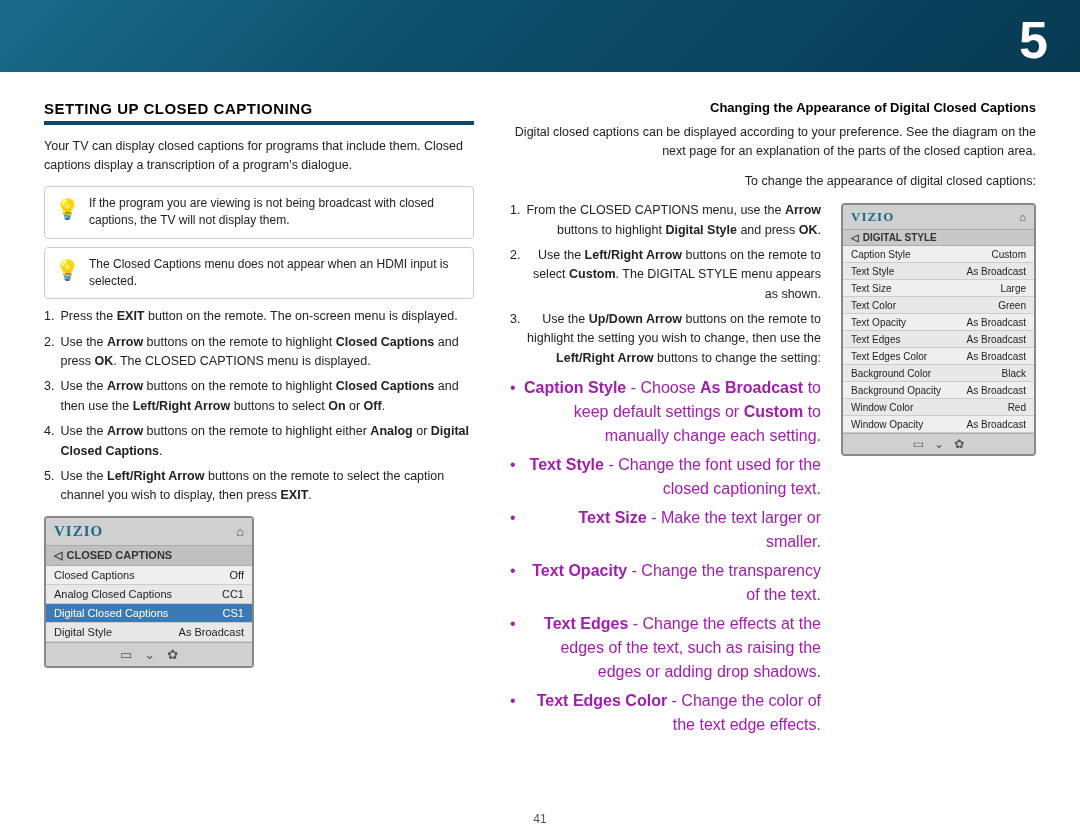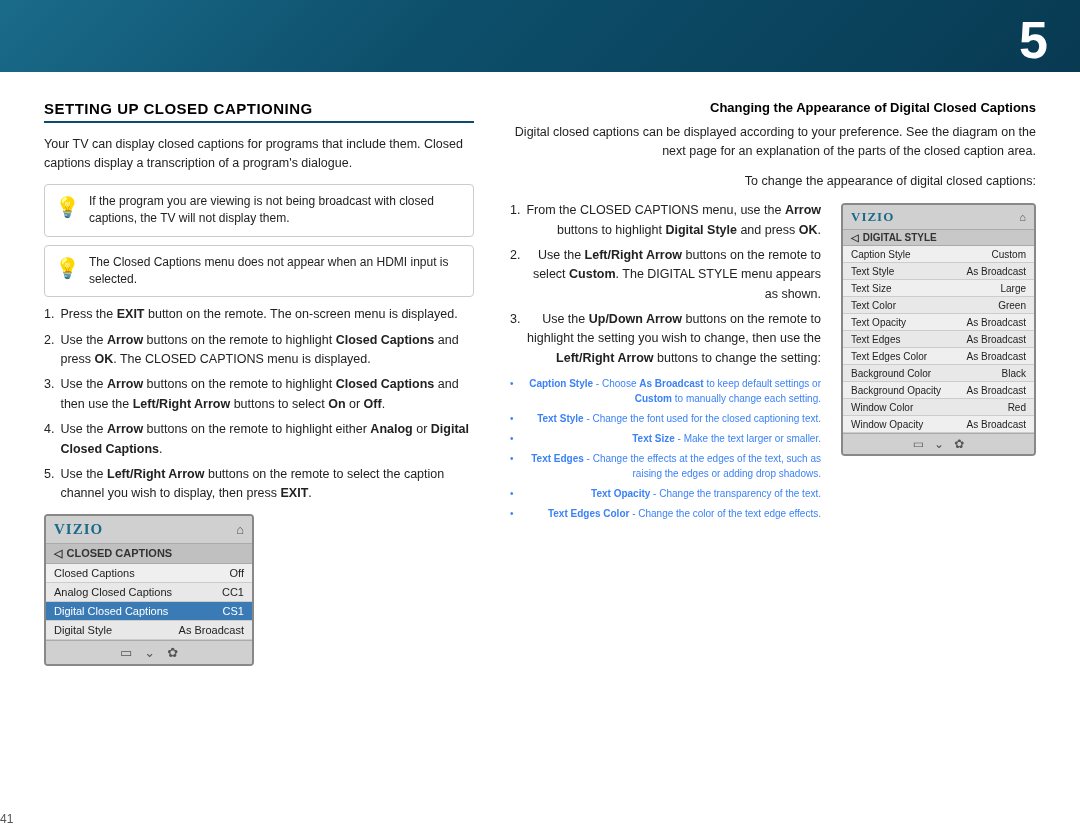--- a/index.html
+++ b/index.html
@@ -51,21 +51,21 @@
     }
 
     
     .section-title {
       font-size: 15px;
       font-weight: bold;
       text-transform: uppercase;
       letter-spacing: 0.5px;
       margin-bottom: 12px;
       color: #000;
-      border-bottom: 2px solid #0c4a6e;
+      border-bottom: 4px solid #0c4a6e;
       padding-bottom: 4px;
     }
 
     .body-text {
       font-size: 12.5px;
       line-height: 1.55;
       color: #222;
       margin-bottom: 10px;
     }
 
@@ -171,21 +171,21 @@
       display: flex;
       justify-content: center;
       gap: 12px;
       border-top: 1px solid #aaa;
       font-size: 13px;
       color: #555;
     }
 
     
     .page-footer {
-      text-align: left;
+      text-align: center;
       font-size: 12px;
       color: #555;
       position: absolute;
       bottom: 8px;
       width: 100%;
     }
 
     
     .right-heading {
       font-size: 13px;
@@ -194,23 +194,23 @@
       margin-bottom: 8px;
     }
 
     
     .bullet-list {
       list-style: none;
       padding-left: 0;
       margin-top: 6px;
     }
     .bullet-list li {
-      font-size: 10px;
+      font-size: 16px;
       line-height: 1.5;
-      color: #3b82f6;
+      color: #a21caf;
       margin-bottom: 5px;
       padding-left: 12px;
       position: relative;
     }
     .bullet-list li::before {
       content: '•';
       position: absolute;
       left: 0;
       top: 0;
     }
@@ -391,22 +391,22 @@
           <li>
             <span class="step-num">3.</span>
             <span>Use the <strong>Up/Down Arrow</strong> buttons on the remote to highlight the setting you wish to change, then use the <strong>Left/Right Arrow</strong> buttons to change the setting:</span>
           </li>
         </ol>
 
         <ul class="bullet-list">
           <li><strong>Caption Style</strong> - Choose <strong>As Broadcast</strong> to keep default settings or <strong>Custom</strong> to manually change each setting.</li>
           <li><strong>Text Style</strong>  - Change the font used for the closed captioning text.</li>
           <li><strong>Text Size</strong> - Make the text larger or smaller.</li>
+          <li><strong>Text Opacity</strong> - Change the transparency of the text.</li>
           <li><strong>Text Edges</strong> - Change the effects at the edges of the text, such as raising the edges or adding drop shadows.</li>
-          <li><strong>Text Opacity</strong> - Change the transparency of the text.</li>
           <li><strong>Text Edges Color</strong> - Change the color of the text edge effects.</li>
         </ul>
       </div>
 
       <div class="right-menu-col">
         <div class="vizio-ds-menu">
           <div class="vizio-ds-header">
             <span class="vizio-logo" style="font-size:13px;">VIZIO</span>
             <span style="font-size:11px; color:#555;">⌂</span>
           </div>

